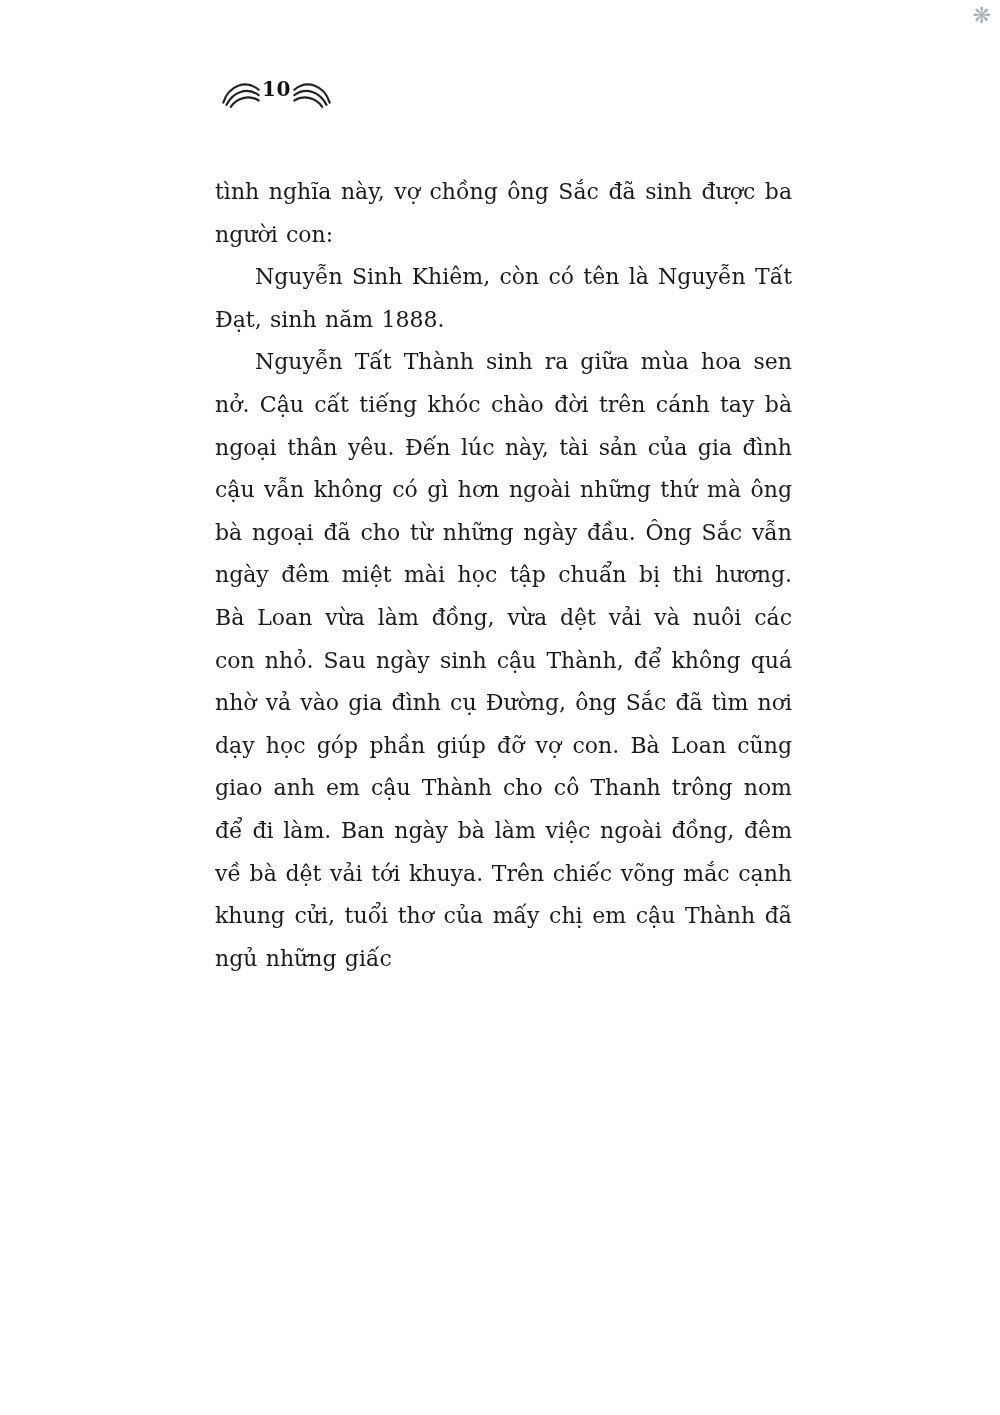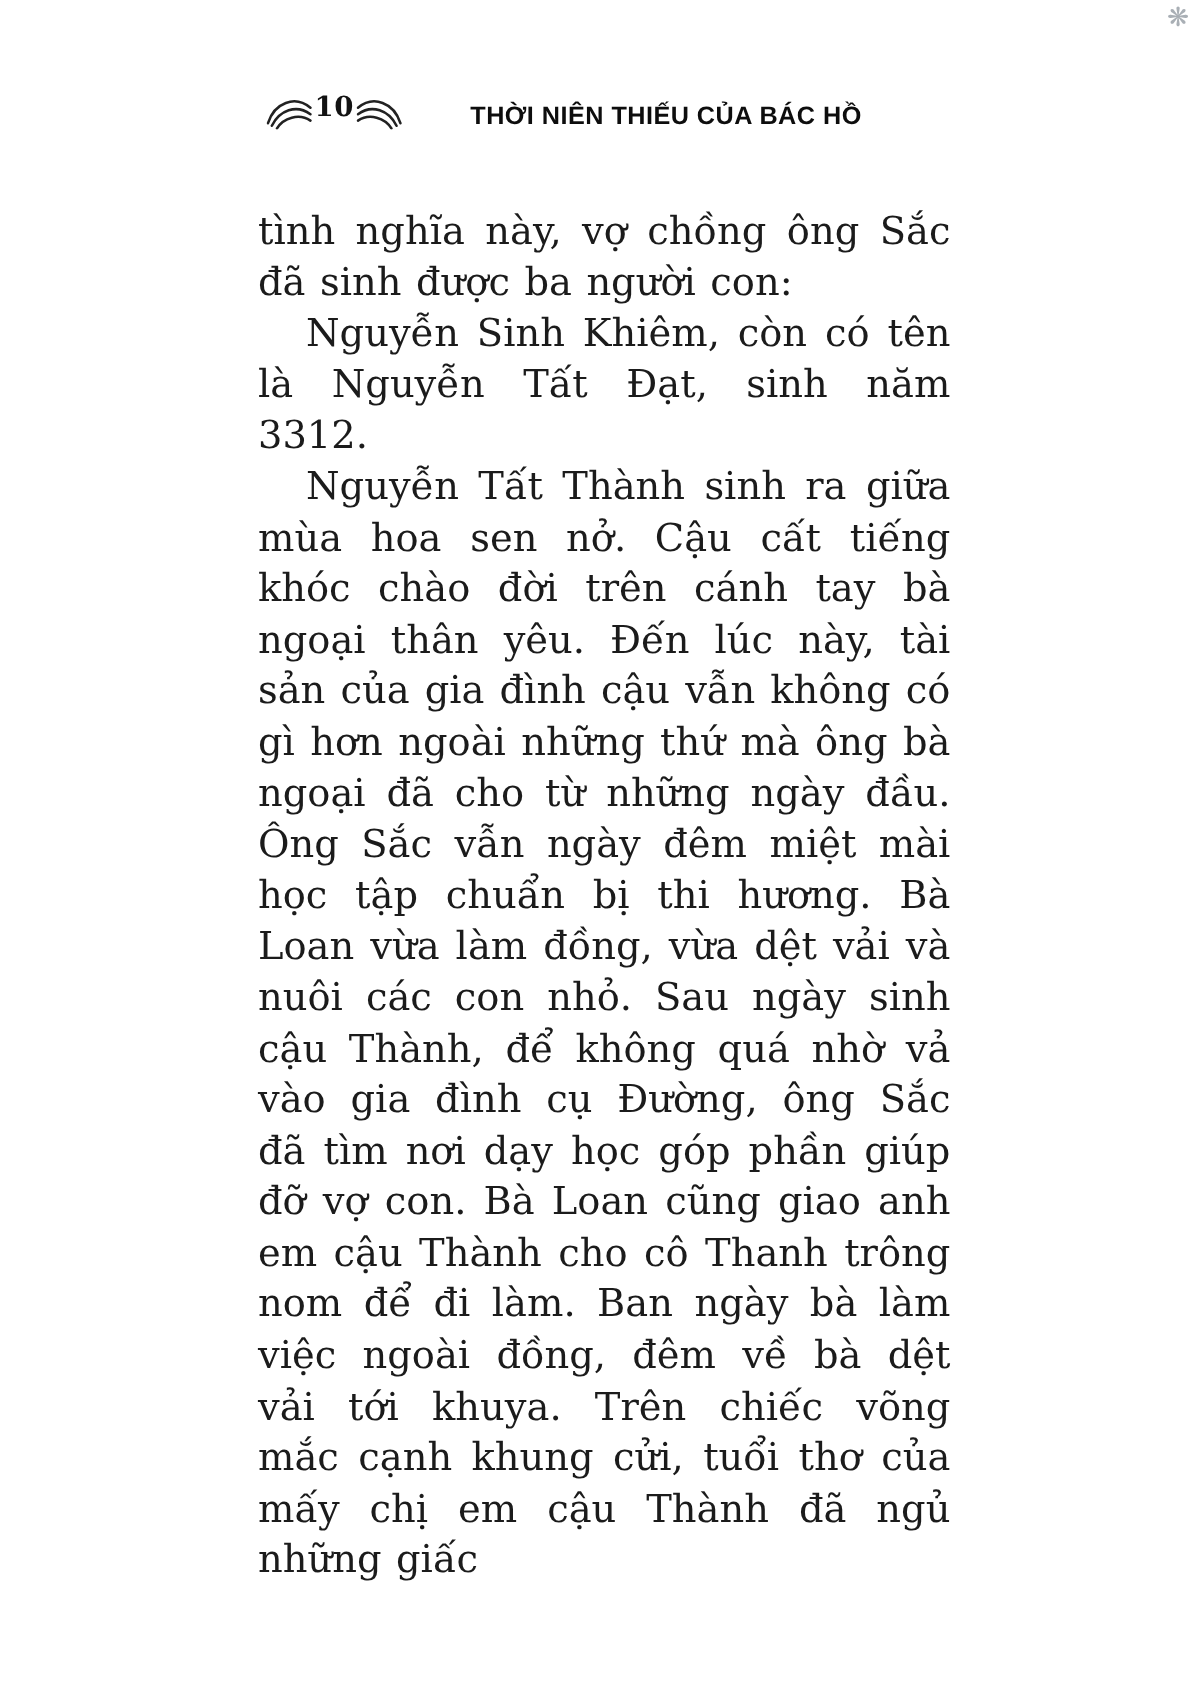--- a/index.html
+++ b/index.html
@@ -43,21 +43,21 @@
     top: 0;
     display: flex;
     align-items: center;
     gap: 1px;
   }
   .ornament svg {
     display: block;
   }
   .page-number {
     font-weight: bold;
-    font-size: 23px;
+    font-size: 20px;
     color: #121212;
     margin: 0 1px;
     transform: translateY(-4px);
     letter-spacing: 0.5px;
   }
   .chapter-title {
     position: absolute;
     left: 555px;
     top: 7px;
     transform: translateX(-50%);
@@ -69,21 +69,21 @@
     white-space: nowrap;
   }
 
   
   .body-text {
     position: absolute;
     left: 215px;
     top: 171px;
     width: 577px;
     color: #1b1b1b;
-    font-size: 32px;
+    font-size: 22px;
     line-height: 42.6px;
     text-align: justify;
     word-spacing: 0.06em;
   }
   .body-text p {
     margin: 0;
     padding: 0;
   }
   .body-text p.indent {
     text-indent: 40px;
@@ -113,22 +113,21 @@
         <svg width="38" height="30" viewBox="0 0 35 28" xmlns="http://www.w3.org/2000/svg">
           <g stroke="#222222" stroke-width="2" fill="none" stroke-linecap="round">
             <path d="M34,23 C29,7 13,1 1,11"></path>
             <path d="M31,25 C25,13 12,8 1,16"></path>
             <path d="M27,27 C22,19 10,15 1,21"></path>
           </g>
         </svg>
       </span>
     </div>
 
-    <div class="chapter-title">THỜI NIÊN THIẾU CỦA BÁC HỒ</div>
   </div>
 
   <div class="body-text">
     <p>tình nghĩa này, vợ chồng ông Sắc đã sinh được ba người con:</p>
-    <p class="indent">Nguyễn Sinh Khiêm, còn có tên là Nguyễn Tất Đạt, sinh năm 3312.</p>
+    <p class="indent">Nguyễn Sinh Khiêm, còn có tên là Nguyễn Tất Đạt, sinh năm 1888.</p>
     <p class="indent">Nguyễn Tất Thành sinh ra giữa mùa hoa sen nở. Cậu cất tiếng khóc chào đời trên cánh tay bà ngoại thân yêu. Đến lúc này, tài sản của gia đình cậu vẫn không có gì hơn ngoài những thứ mà ông bà ngoại đã cho từ những ngày đầu. Ông Sắc vẫn ngày đêm miệt mài học tập chuẩn bị thi hương. Bà Loan vừa làm đồng, vừa dệt vải và nuôi các con nhỏ. Sau ngày sinh cậu Thành, để không quá nhờ vả vào gia đình cụ Đường, ông Sắc đã tìm nơi dạy học góp phần giúp đỡ vợ con. Bà Loan cũng giao anh em cậu Thành cho cô Thanh trông nom để đi làm. Ban ngày bà làm việc ngoài đồng, đêm về bà dệt vải tới khuya. Trên chiếc võng mắc cạnh khung cửi, tuổi thơ của mấy chị em cậu Thành đã ngủ những giấc</p>
   </div>
 
 </div>
 
 </body></html>

